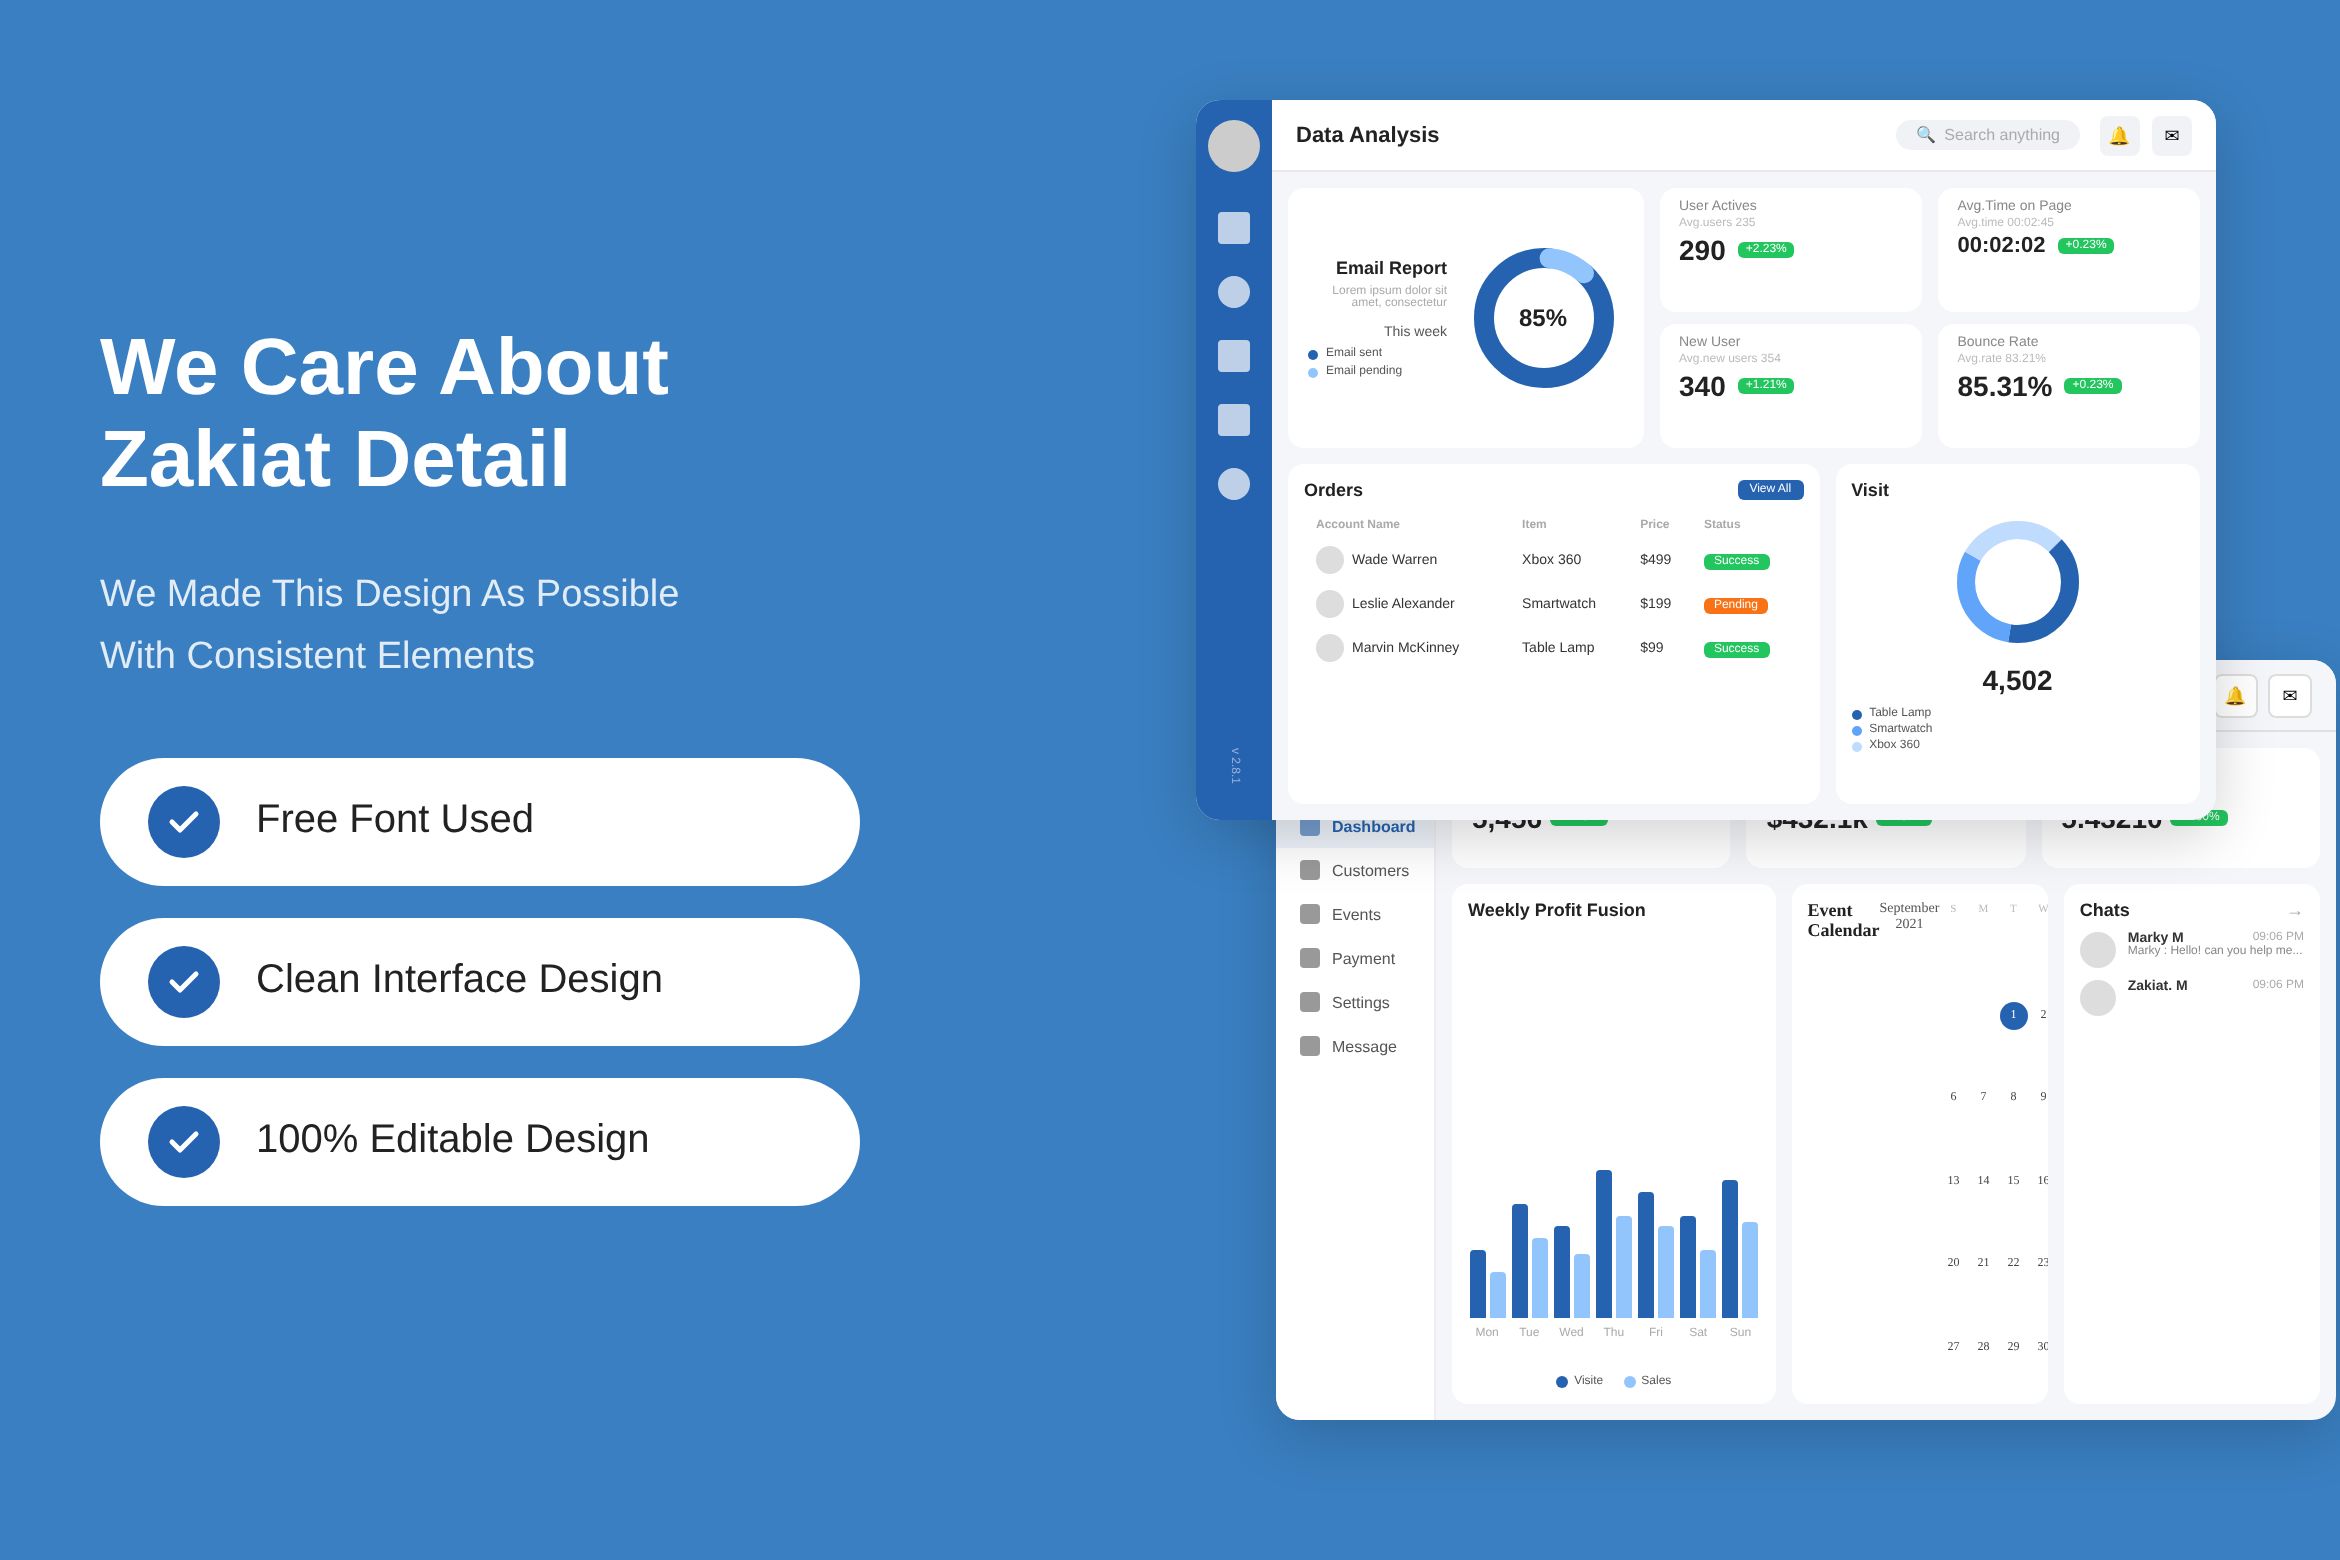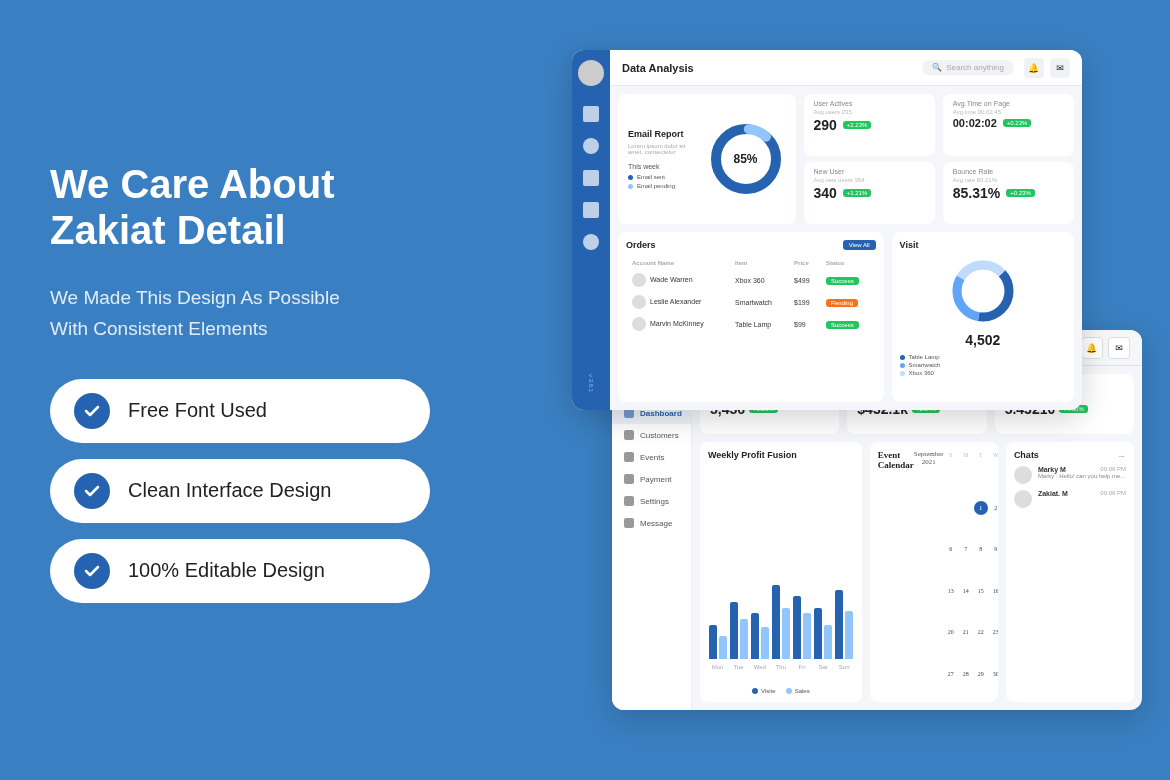--- a/index.html
+++ b/index.html
@@ -61,21 +61,21 @@
     }
     .feature-label {
       font-size: 20px;
       font-weight: 500;
       color: #222;
     }
 
     
     .right-panel {
       position: absolute;
-      right: 28px;
+      right: 2px;
       top: 50px;
       width: 570px;
       height: 680px;
     }
 
     
     .dashboard-top {
       position: absolute;
       top: 0; left: 0;
       width: 510px;
@@ -195,21 +195,21 @@
 
     .email-card {
       background: #fff;
       border-radius: 8px;
       padding: 8px 10px;
       flex: 1.2;
       display: flex;
       gap: 8px;
       align-items: center;
     }
-    .email-card-text { flex: 1; }
+    .email-card-text { flex: 1; text-align: right; }
     .email-card-title { font-size: 9px; font-weight: 700; color: #222; margin-bottom: 4px; }
     .email-card-lorem { font-size: 6px; color: #aaa; margin-bottom: 8px; }
     .email-week { font-size: 7px; color: #555; margin-bottom: 4px; }
     .email-legend { display: flex; flex-direction: column; gap: 3px; }
     .legend-item { display: flex; align-items: center; gap: 4px; font-size: 6px; color: #555; }
     .legend-dot { width: 5px; height: 5px; border-radius: 50%; }
 
     .donut-wrap {
       width: 80px; height: 80px;
       position: relative;

